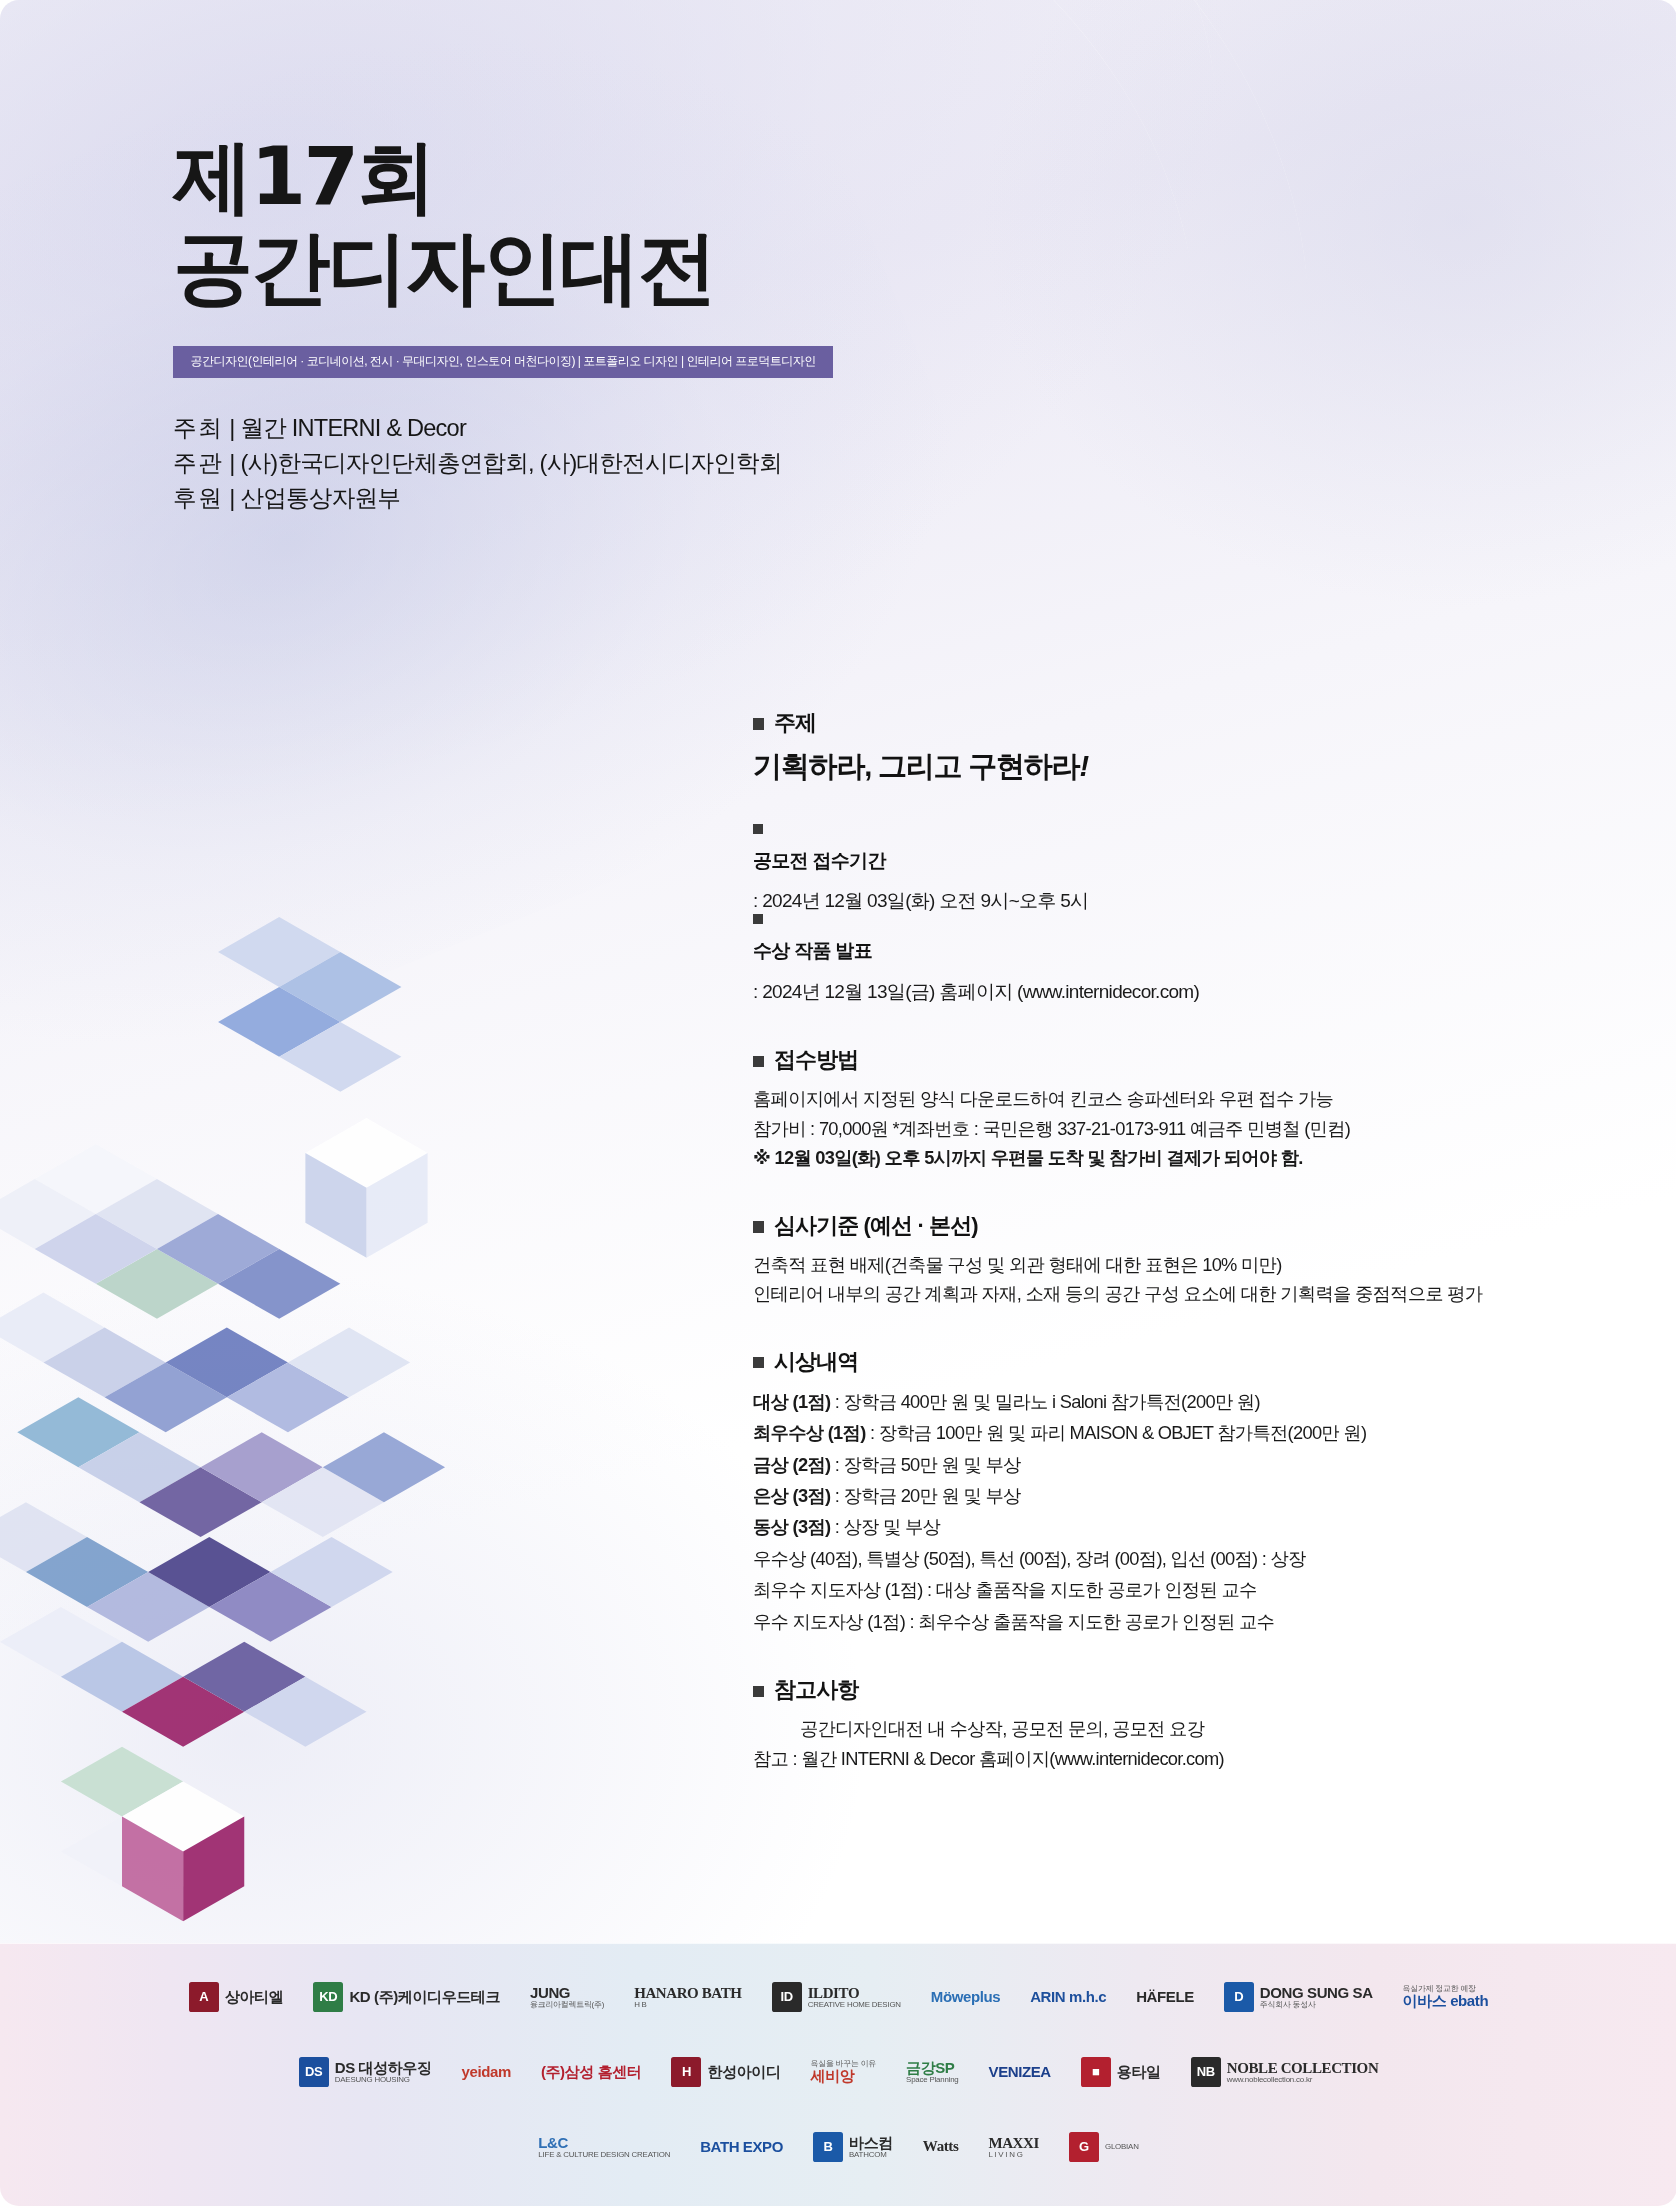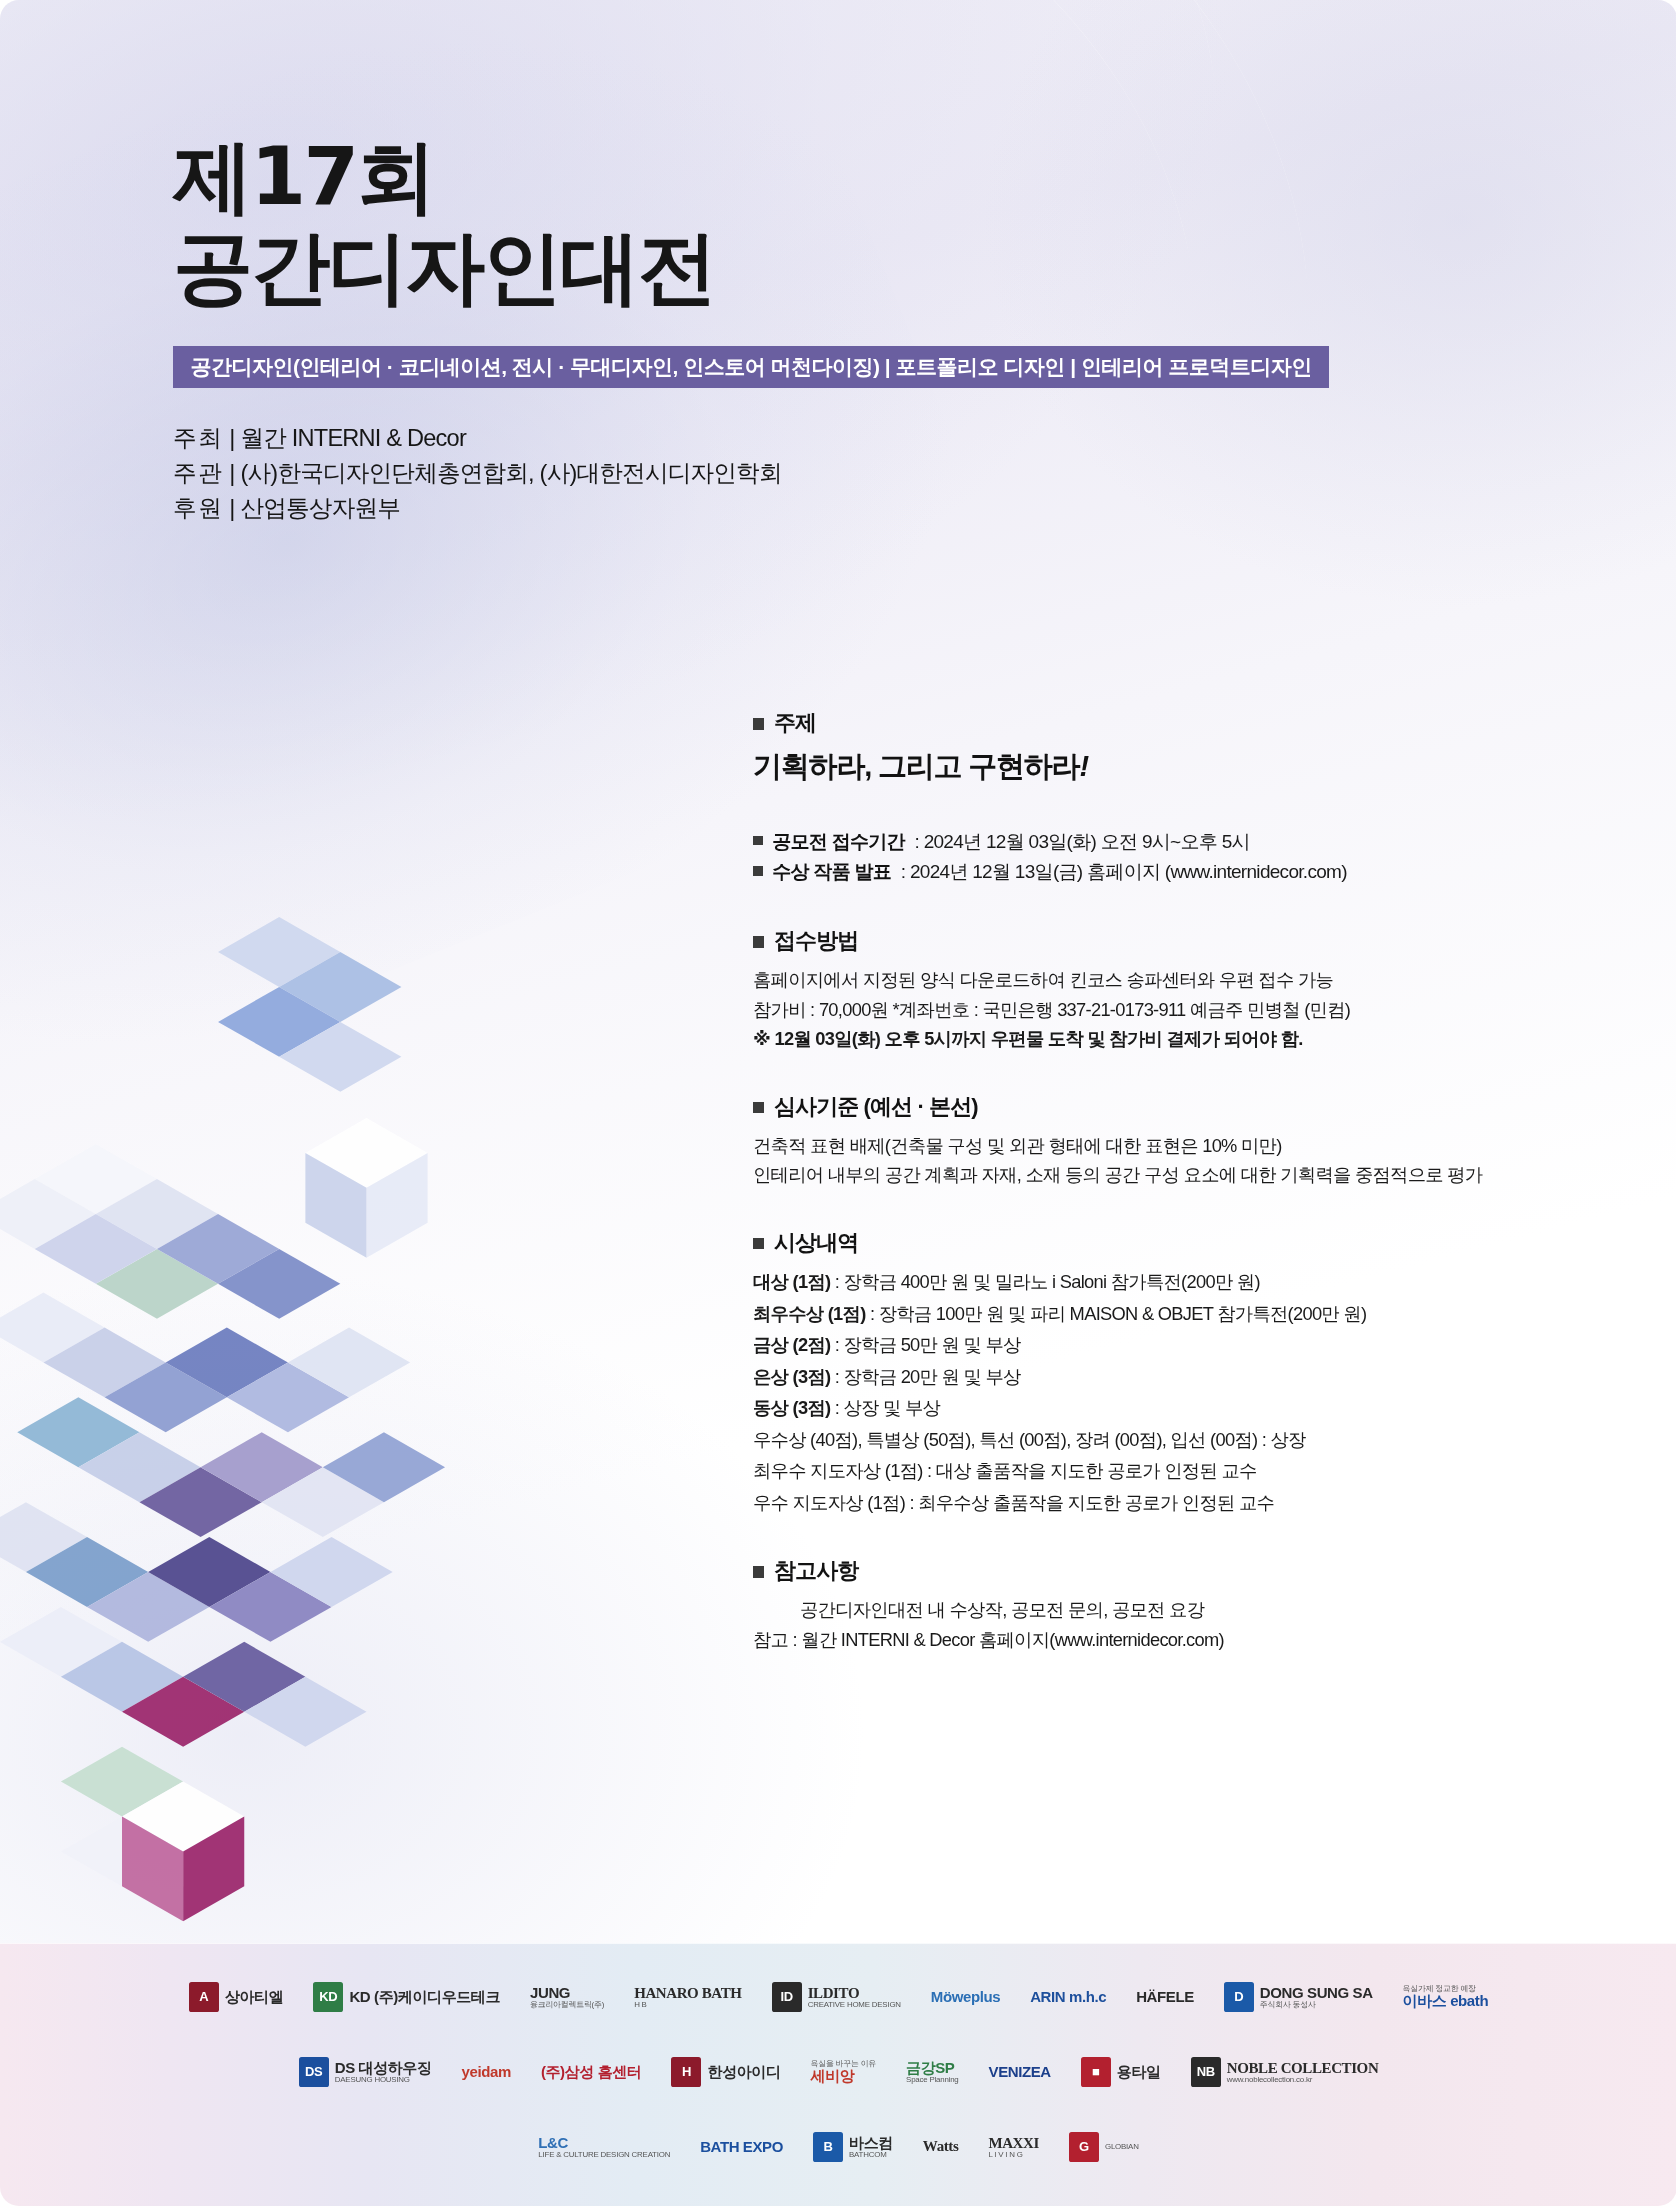--- a/index.html
+++ b/index.html
@@ -87,26 +87,25 @@
     letter-spacing: -2.6px;
     color: #161616;
     margin: 0;
     white-space: pre-line;
   }
   .subject-bar {
     margin-top: 33px;
     display: inline-block;
     background: #6a5fa0;
     color: #ffffff;
-    font-size: 21px;
+    font-size: 12px;
     letter-spacing: -0.5px;
     padding: 8.7px 17.5px 9.6px 17.5px;
     line-height: 1.1;
     white-space: nowrap;
-    font-weight: bold;
   }
   .org-block {
     margin-top: 33px;
     font-size: 23.6px;
     line-height: 1.48;
     letter-spacing: -0.8px;
     color: #161616;
   }
   .org-block .line { white-space: nowrap; }
   .org-block .lbl { letter-spacing: 1.7px; }
@@ -150,20 +149,21 @@
   .dates {
     margin-top: 40px;
   }
   .date-row {
     display: flex;
     align-items: baseline;
     gap: 9.6px;
     font-size: 19px;
     letter-spacing: -0.7px;
     line-height: 1.62;
+    flex-direction: column;
   }
   .date-row .lbl { font-weight: 700; color: #111; white-space: nowrap; }
   .date-row .val { color: #1a1a1a; white-space: nowrap; }
   .date-row .bullet-sq { width: 9.6px; height: 9.6px; position: relative; top: -2.6px; }
 
   .block { margin-top: 38px; }
   .p {
     font-size: 18.3px;
     letter-spacing: -0.7px;
     line-height: 1.62;

